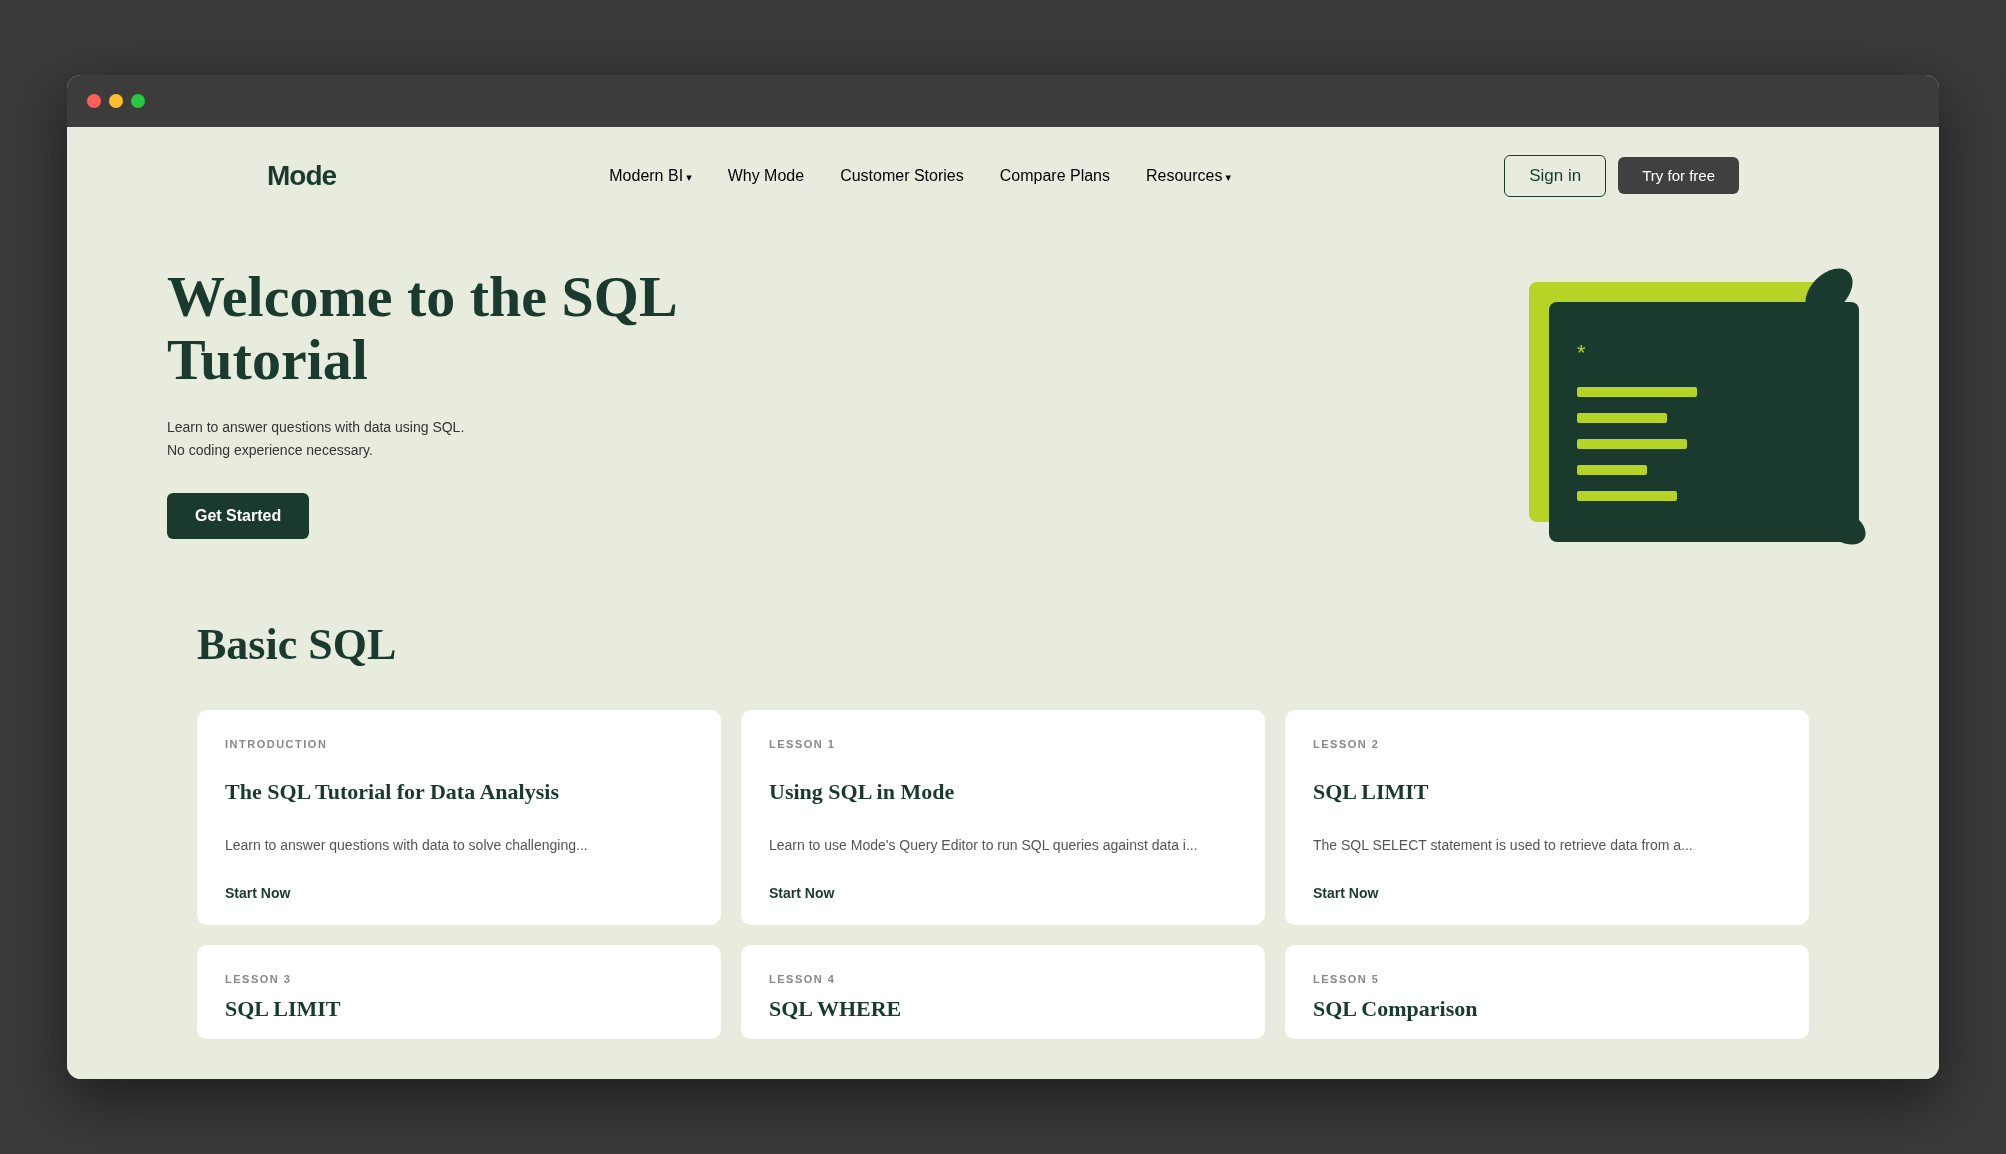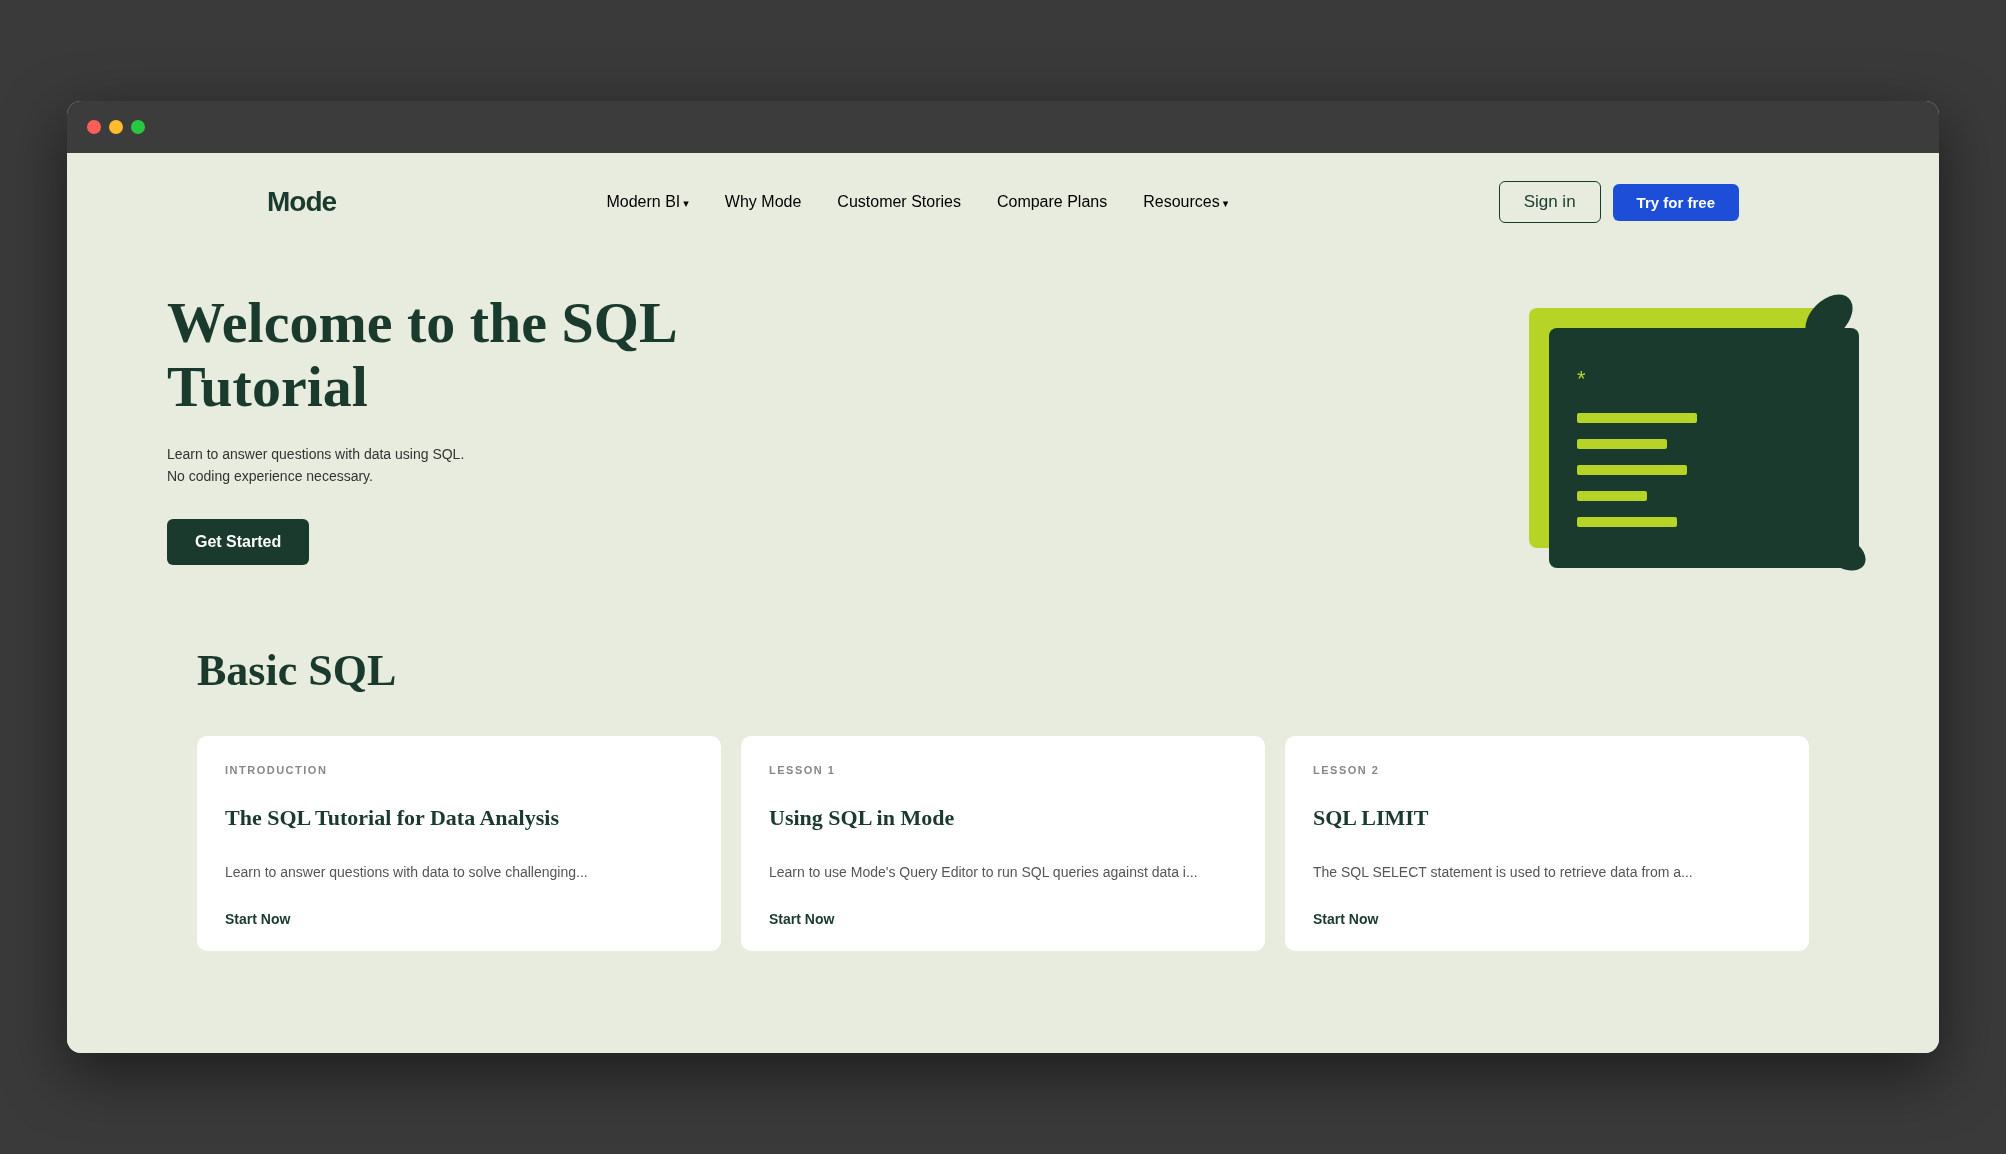--- a/index.html
+++ b/index.html
@@ -89,26 +89,26 @@
       background: transparent;
       color: #1a3a2e;
       padding: 10px 24px;
       border-radius: 6px;
       font-size: 17px;
       font-weight: 500;
       cursor: pointer;
     }
 
     .btn-try {
-      background: #1d4ed8;
+      background: #404040;
       color: #fff;
       padding: 10px 24px;
       border-radius: 6px;
       font-size: 15px;
-      font-weight: 700;
+      font-weight: 400;
       cursor: pointer;
       border: none;
       text-align: center;
     }
 
     
     .hero {
       display: flex;
       align-items: center;
       justify-content: space-between;
@@ -381,16 +381,30 @@
         </div>
 
         <div class="card">
           <div class="card-label">LESSON 2</div>
           <div class="card-title">SQL LIMIT</div>
           <div class="card-desc">The SQL SELECT statement is used to retrieve data from a...</div>
           <a class="card-link">Start Now</a>
         </div>
       </div>
 
+      <div class="cards-grid-partial">
+        <div class="card-partial">
+          <div class="card-label">LESSON 3</div>
+          <div class="card-title">SQL LIMIT</div>
+        </div>
+        <div class="card-partial">
+          <div class="card-label">LESSON 4</div>
+          <div class="card-title">SQL WHERE</div>
+        </div>
+        <div class="card-partial">
+          <div class="card-label">LESSON 5</div>
+          <div class="card-title">SQL Comparison</div>
+        </div>
+      </div>
     </section>
 
   </div>
 </div>
 
 </body></html>

